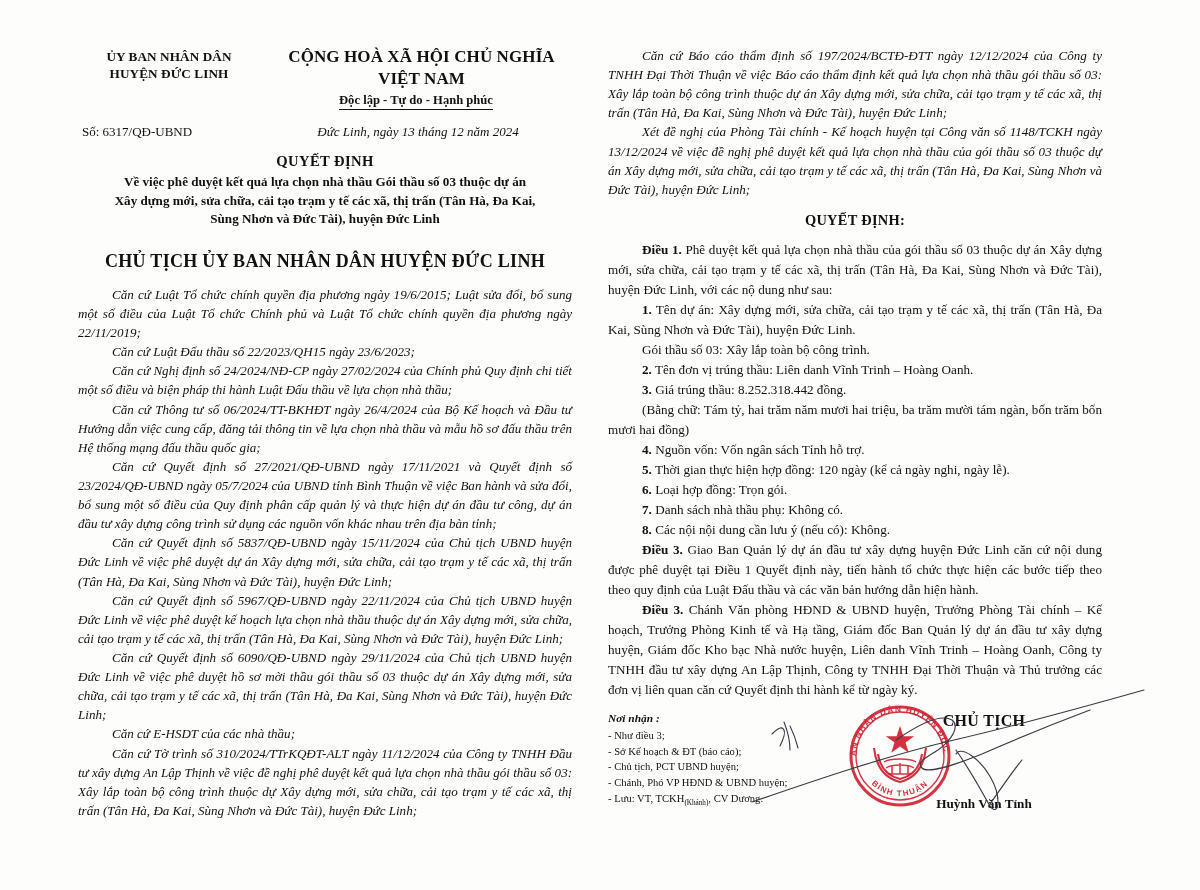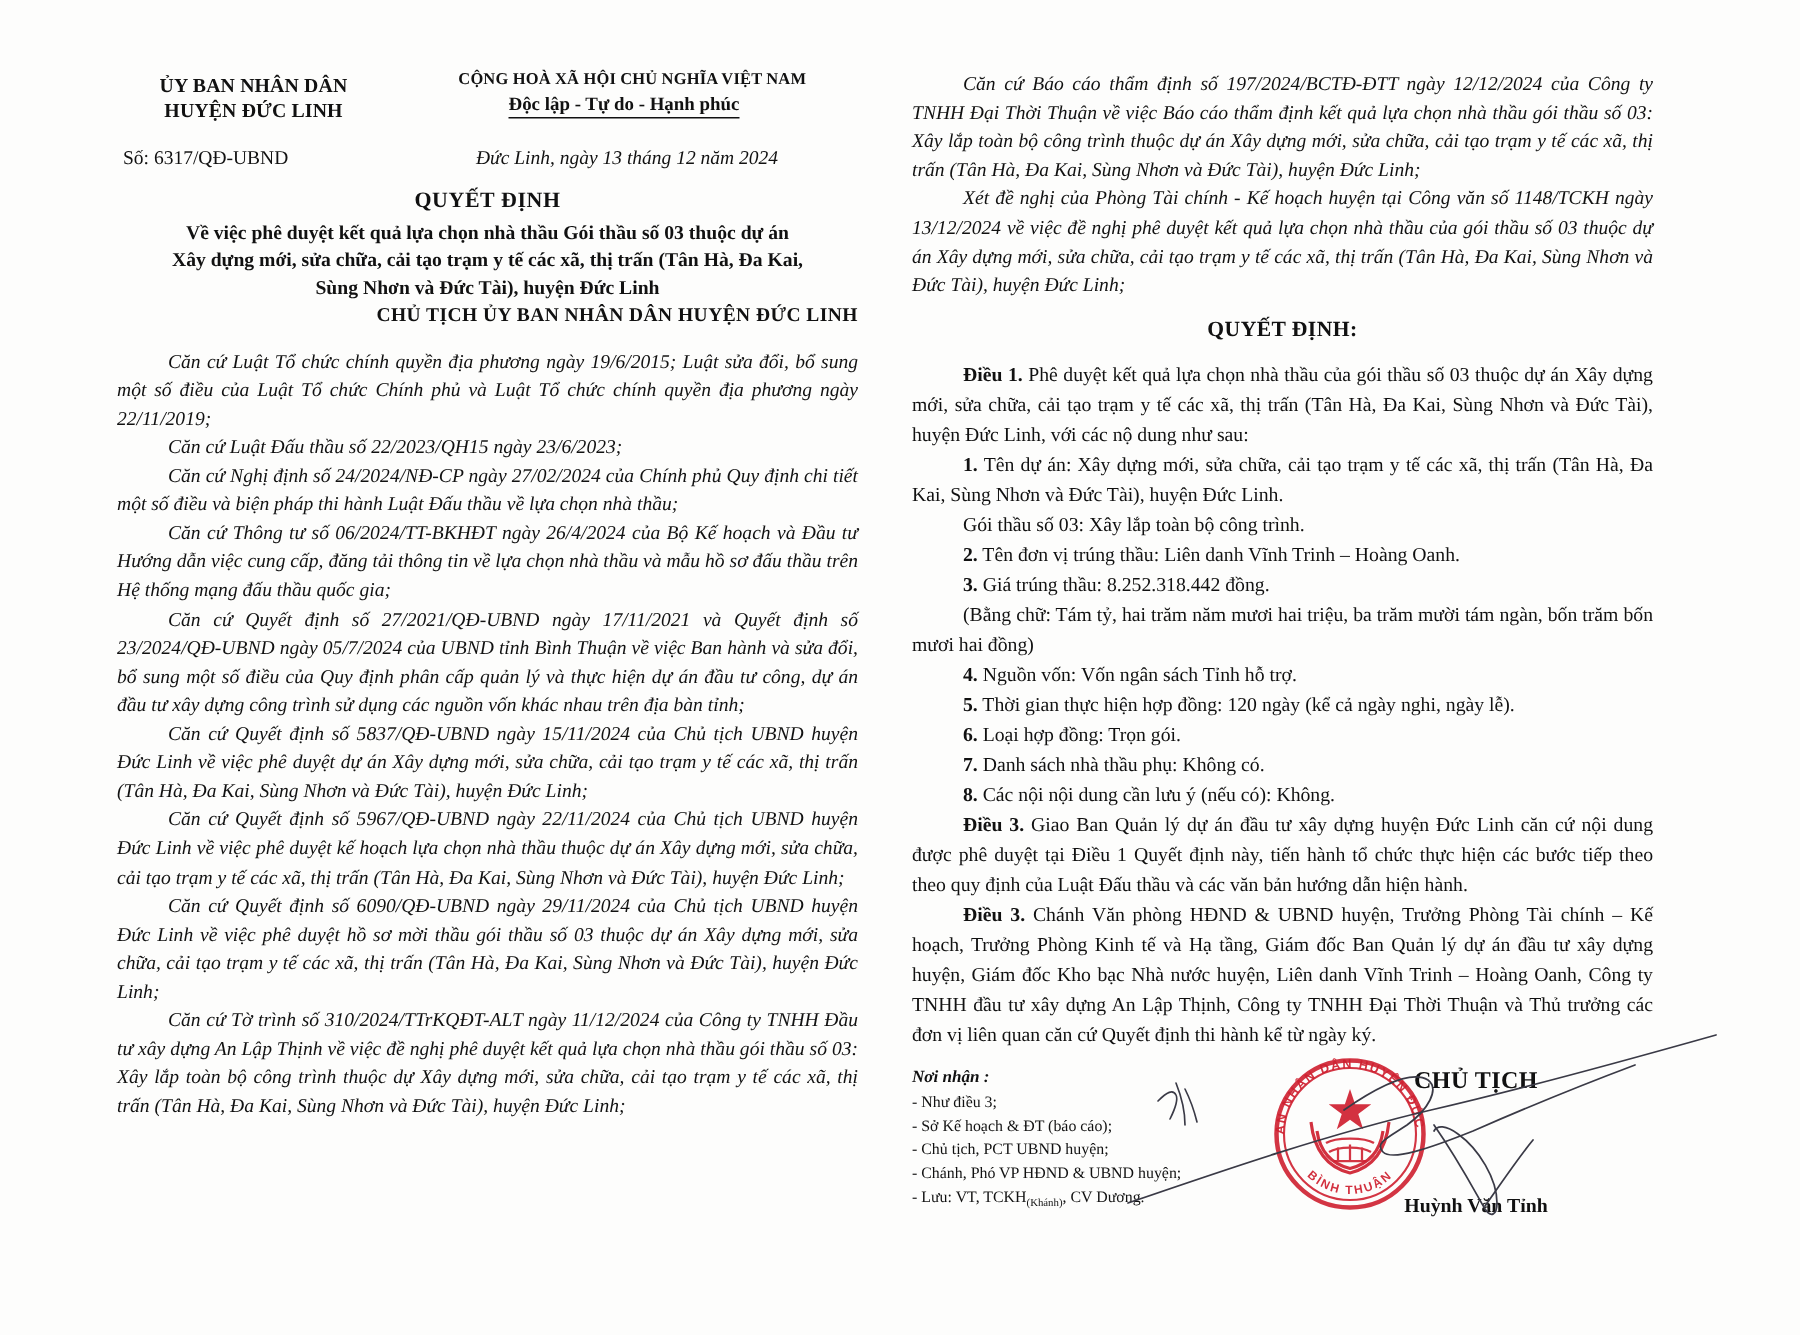--- a/index.html
+++ b/index.html
@@ -26,41 +26,41 @@
   }
   .col{width:494px;position:relative;}
 
   
   .hdr{display:flex;align-items:flex-start;margin-bottom:2px;}
   .hdr-left{width:182px;text-align:center;padding-top:2px;}
   .hdr-right{flex:1;text-align:center;}
   .org{
     font-weight:bold;font-size:13.2px;line-height:1.32;letter-spacing:.1px;
   }
-  .nation{font-weight:bold;font-size:11px;line-height:1.3;letter-spacing:.1px;margin-left:11px;}
+  .nation{font-weight:bold;font-size:17px;line-height:1.3;letter-spacing:.1px;margin-left:11px;}
   .motto{
     font-weight:bold;font-size:12.6px;margin-top:1px;
     display:inline-block;border-bottom:1px solid #111;padding-bottom:1px;
   }
   .sub-row{display:flex;align-items:flex-start;margin-top:14px;}
   .sub-left{width:182px;font-size:13px;padding-left:4px;}
   .sub-right{flex:1;text-align:center;font-style:italic;font-size:13px;}
 
   .doc-kind{
     text-align:center;font-weight:bold;font-size:14.6px;
     margin-top:13px;letter-spacing:.4px;
   }
   .doc-title{
     text-align:center;font-weight:bold;font-size:13.1px;
     line-height:1.42;margin-top:3px;padding:0 6px;
   }
   .doc-title .u{text-underline-offset:3px;}
   .issuer{
-    text-align:right;font-weight:bold;font-size:13px;
-    letter-spacing:.3px;
+    text-align:center;font-weight:bold;font-size:18px;
+    margin-top:22px;letter-spacing:.3px;
   }
 
   
   p.bp{
     margin:0;
     font-size:13.05px;
     line-height:1.465;
     text-align:justify;
     text-indent:34px;
     font-style:italic;
@@ -159,20 +159,21 @@
 
       <div class="preamble">
         <p class="bp">Căn cứ Luật Tổ chức chính quyền địa phương ngày 19/6/2015; Luật sửa đổi, bổ sung một số điều của Luật Tổ chức Chính phủ và Luật Tổ chức chính quyền địa phương ngày 22/11/2019;</p>
         <p class="bp">Căn cứ Luật Đấu thầu số 22/2023/QH15 ngày 23/6/2023;</p>
         <p class="bp">Căn cứ Nghị định số 24/2024/NĐ-CP ngày 27/02/2024 của Chính phủ Quy định chi tiết một số điều và biện pháp thi hành Luật Đấu thầu về lựa chọn nhà thầu;</p>
         <p class="bp">Căn cứ Thông tư số 06/2024/TT-BKHĐT ngày 26/4/2024 của Bộ Kế hoạch và Đầu tư Hướng dẫn việc cung cấp, đăng tải thông tin về lựa chọn nhà thầu và mẫu hồ sơ đấu thầu trên Hệ thống mạng đấu thầu quốc gia;</p>
         <p class="bp">Căn cứ Quyết định số 27/2021/QĐ-UBND ngày 17/11/2021 và Quyết định số 23/2024/QĐ-UBND ngày 05/7/2024 của UBND tỉnh Bình Thuận về việc Ban hành và sửa đổi, bổ sung một số điều của Quy định phân cấp quản lý và thực hiện dự án đầu tư công, dự án đầu tư xây dựng công trình sử dụng các nguồn vốn khác nhau trên địa bàn tỉnh;</p>
         <p class="bp">Căn cứ Quyết định số 5837/QĐ-UBND ngày 15/11/2024 của Chủ tịch UBND huyện Đức Linh về việc phê duyệt dự án Xây dựng mới, sửa chữa, cải tạo trạm y tế các xã, thị trấn (Tân Hà, Đa Kai, Sùng Nhơn và Đức Tài), huyện Đức Linh;</p>
         <p class="bp">Căn cứ Quyết định số 5967/QĐ-UBND ngày 22/11/2024 của Chủ tịch UBND huyện Đức Linh về việc phê duyệt kế hoạch lựa chọn nhà thầu thuộc dự án Xây dựng mới, sửa chữa, cải tạo trạm y tế các xã, thị trấn (Tân Hà, Đa Kai, Sùng Nhơn và Đức Tài), huyện Đức Linh;</p>
         <p class="bp">Căn cứ Quyết định số 6090/QĐ-UBND ngày 29/11/2024 của Chủ tịch UBND huyện Đức Linh về việc phê duyệt hồ sơ mời thầu gói thầu số 03 thuộc dự án Xây dựng mới, sửa chữa, cải tạo trạm y tế các xã, thị trấn (Tân Hà, Đa Kai, Sùng Nhơn và Đức Tài), huyện Đức Linh;</p>
+        <p class="bp">Căn cứ E-HSDT của các nhà thầu;</p>
         <p class="bp">Căn cứ Tờ trình số 310/2024/TTrKQĐT-ALT ngày 11/12/2024 của Công ty TNHH Đầu tư xây dựng An Lập Thịnh về việc đề nghị phê duyệt kết quả lựa chọn nhà thầu gói thầu số 03: Xây lắp toàn bộ công trình thuộc dự Xây dựng mới, sửa chữa, cải tạo trạm y tế các xã, thị trấn (Tân Hà, Đa Kai, Sùng Nhơn và Đức Tài), huyện Đức Linh;</p>
       </div>
 
     </div>
 
     <div class="col">
 
       <div>
         <p class="bp">Căn cứ Báo cáo thẩm định số 197/2024/BCTĐ-ĐTT ngày 12/12/2024 của Công ty TNHH Đại Thời Thuận về việc Báo cáo thẩm định kết quả lựa chọn nhà thầu gói thầu số 03: Xây lắp toàn bộ công trình thuộc dự án Xây dựng mới, sửa chữa, cải tạo trạm y tế các xã, thị trấn (Tân Hà, Đa Kai, Sùng Nhơn và Đức Tài), huyện Đức Linh;</p>
         <p class="bp">Xét đề nghị của Phòng Tài chính - Kế hoạch huyện tại Công văn số 1148/TCKH ngày 13/12/2024 về việc đề nghị phê duyệt kết quả lựa chọn nhà thầu của gói thầu số 03 thuộc dự án Xây dựng mới, sửa chữa, cải tạo trạm y tế các xã, thị trấn (Tân Hà, Đa Kai, Sùng Nhơn và Đức Tài), huyện Đức Linh;</p>

